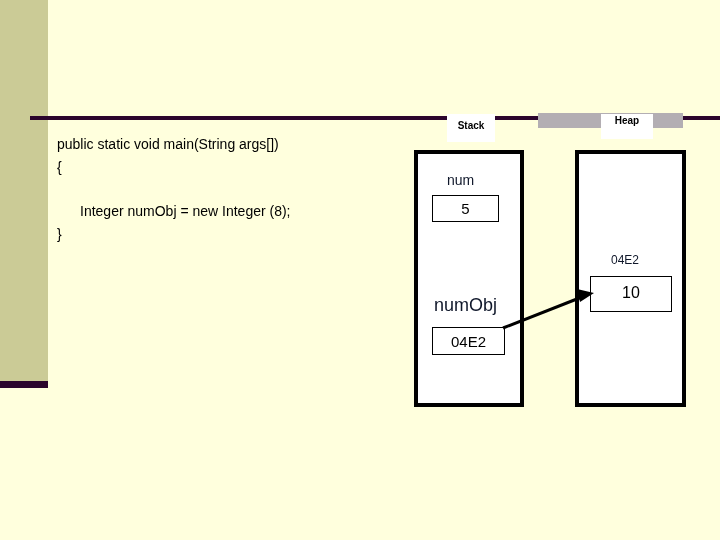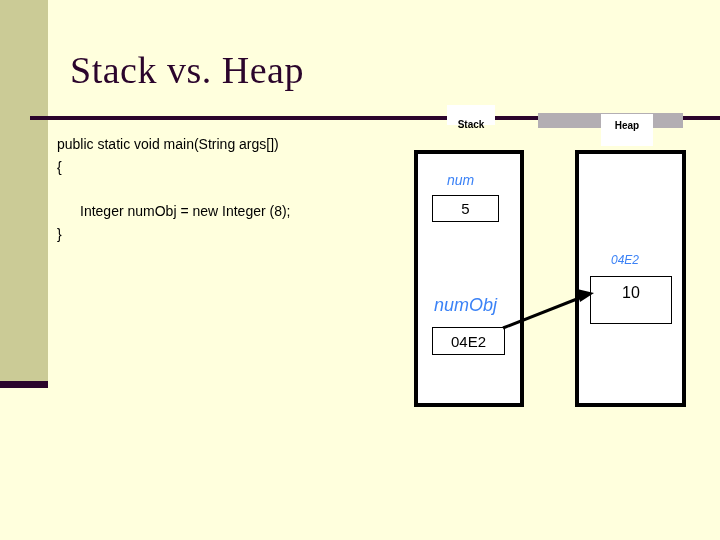--- a/index.html
+++ b/index.html
@@ -76,32 +76,31 @@
     background: #ffffff;
     font-family: "Liberation Sans", sans-serif;
     font-size: 10px;
     font-weight: bold;
     color: #000000;
     text-align: center;
     line-height: 14px;
   }
   .rule-label.stack {
     left: 447px;
-    top: 105px;
+    top: 114px;
     width: 48px;
-    height: 20px;
-    padding-top: 13px;
+    height: 28px;
+    padding-top: 5px;
     box-sizing: border-box;
   }
   .rule-label.heap {
     left: 601px;
     top: 114px;
     width: 52px;
-    height: 32px;
-    padding-top: 5px;
+    height: 25px;
     box-sizing: border-box;
   }
 
   
   .code-block {
     position: absolute;
     left: 57px;
     top: 133px;
     width: 330px;
     font-size: 14px;
@@ -129,61 +128,59 @@
     left: 575px;
     top: 150px;
     width: 111px;
     height: 257px;
   }
 
   
   .var-label {
     position: absolute;
     font-size: 14px;
-    color: #3b82f6;
+    color: #0f172a;
     white-space: nowrap;
-    font-style: italic;
   }
   .var-label.num { left: 447px; top: 172px; }
   .var-label.numobj { left: 434px; top: 295px; font-size: 18px; }
   .var-label.heapaddr { left: 611px; top: 253px; font-size: 12px; }
 
   .value-cell {
     position: absolute;
     background: #ffffff;
     border: 1px solid #000000;
     box-sizing: border-box;
     font-size: 15px;
     color: #000000;
     text-align: center;
     line-height: 26px;
   }
   .value-cell.num-val   { left: 432px; top: 195px; width: 67px;  height: 27px; }
   .value-cell.obj-val   { left: 432px; top: 327px; width: 73px;  height: 28px; line-height: 27px; }
-  .value-cell.heap-val  { left: 590px; top: 276px; width: 82px;  height: 48px; line-height: 31px; font-size: 16px; }
+  .value-cell.heap-val  { left: 590px; top: 276px; width: 82px;  height: 36px; line-height: 31px; font-size: 16px; }
 
   
   .pointer-arrow {
     position: absolute;
     left: 495px;
     top: 280px;
     width: 110px;
     height: 60px;
     pointer-events: none;
   }
 </style>
 </head>
 <body>
 
 <div id="slide">
 
   <div class="side-band"></div>
   <div class="side-band-foot"></div>
 
-  <div class="title">Stack vs. Heap</div>
 
   <div class="title-rule"></div>
 
   <div class="heap-grayband"></div>
 
   <div class="rule-label stack">Stack</div>
 
   <div class="rule-label heap">Heap</div>
 
   <div class="code-block">

